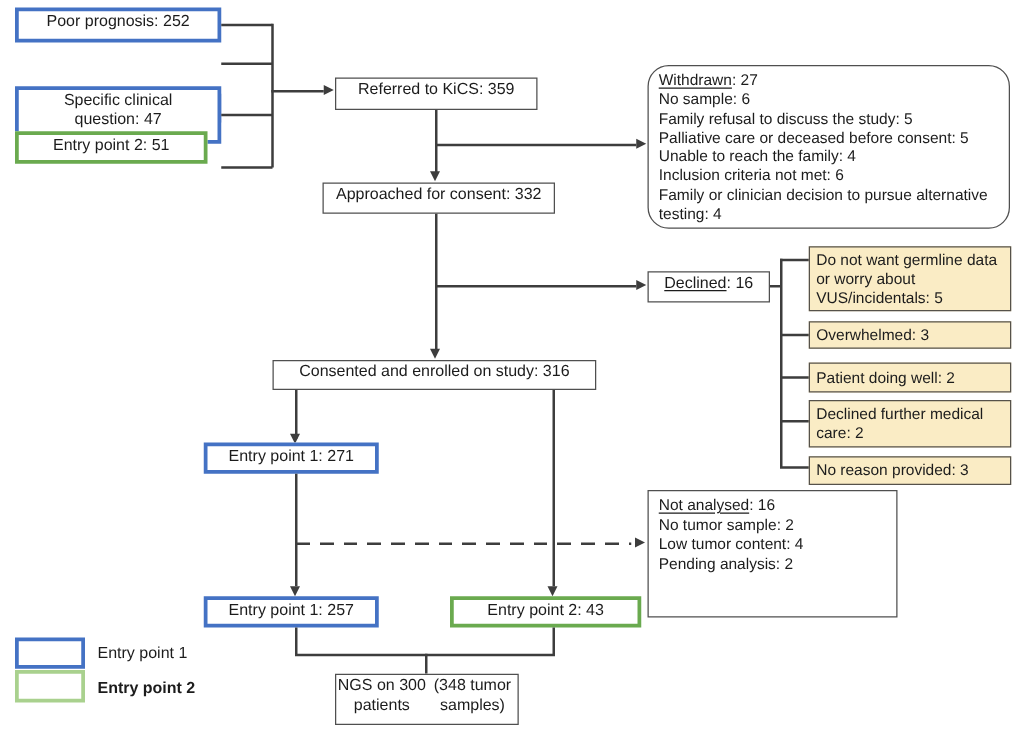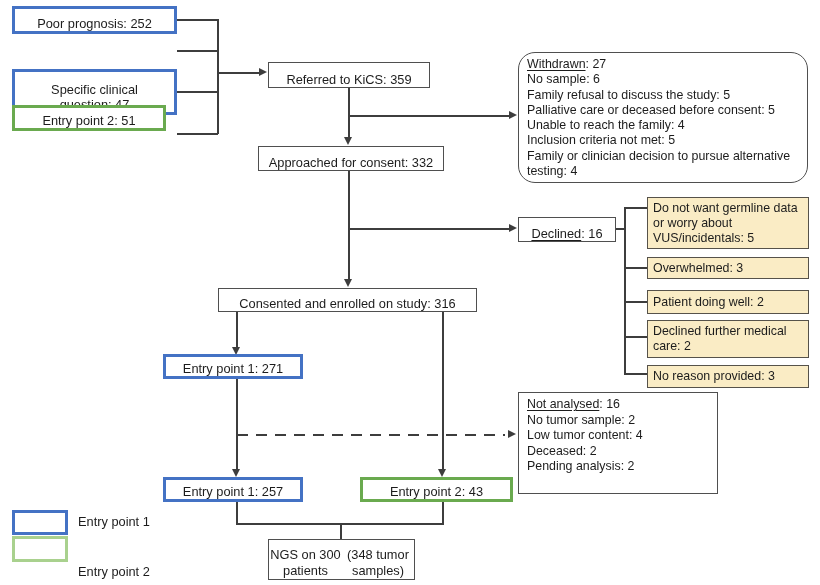--- a/index.html
+++ b/index.html
@@ -3,21 +3,21 @@
 <meta charset="utf-8">
 <style>
   :root{
     --blue:#4472c4; --green:#6aaa4f; --lgreen:#a9d18e;
     --yellow:#faecc5; --line:#3d3d3d; --boxborder:#4f4f4f; --ink:#1c1c1c;
   }
   html,body{margin:0;padding:0;background:#fff;}
   body{width:820px;height:585px;position:relative;overflow:hidden;
        font-family:"Liberation Sans",sans-serif;color:var(--ink);}
   .box{position:absolute;box-sizing:border-box;background:#fff;
-       border:1.3px solid var(--boxborder);display:flex;align-items:flex-end;
+       border:1.3px solid var(--boxborder);display:flex;align-items:flex-start;
        justify-content:center;text-align:center;font-size:12.8px;line-height:15px;}
   .box.blue{border:3px solid var(--blue);}
   .box.green{border:3px solid var(--green);}
   .box.lgreen{border:3px solid var(--lgreen);}
   .panel{position:absolute;box-sizing:border-box;background:#fff;
          border:1.3px solid var(--boxborder);font-size:12.4px;
          padding:4px 8px;text-align:left;}
   .panel .pline{white-space:normal;}
   .ybox{position:absolute;box-sizing:border-box;background:var(--yellow);
         border:1.3px solid #56524a;font-size:12.4px;line-height:15px;
@@ -112,21 +112,21 @@
   <div>(348 tumor samples)</div>
 </div>
 
 <div class="panel" style="left:518px;top:52px;width:290px;height:131px;line-height:15.3px;border-radius:17px;">
   <div class="pline"><span class="u">Withdrawn</span><span>: 27</span></div>
   <div>
       <div class="pline">No sample: 6</div>
       <div class="pline">Family refusal to discuss the study: 5</div>
       <div class="pline">Palliative care or deceased before consent: 5</div>
       <div class="pline">Unable to reach the family: 4</div>
-      <div class="pline">Inclusion criteria not met: 5</div>
+      <div class="pline">Inclusion criteria not met: 6</div>
       <div class="pline">Family or clinician decision to pursue alternative testing: 4</div>
     </div>
 </div>
 
 <div class="box" style="left:518px;top:217px;width:98px;height:25px;">
   <span><span class="u">Declined</span><span>: 16</span></span>
 </div>
 
 <div class="hline" style="left:616px;top:228px;width:9px;"></div>
 <div class="vline" style="left:624px;top:207px;height:167px;"></div>
@@ -150,21 +150,20 @@
 </div>
 <div class="ybox" style="left:647px;top:365px;width:162px;height:23px;">
   <span>No reason provided: 3</span>
 </div>
 
 <div class="panel" style="left:518px;top:392px;width:200px;height:102px;line-height:15.6px;">
   <div class="pline"><span class="u">Not analysed</span><span>: 16</span></div>
   <div>
       <div class="pline">No tumor sample: 2</div>
       <div class="pline">Low tumor content: 4</div>
-      <div class="pline">Deceased: 2</div>
       <div class="pline">Pending analysis: 2</div>
     </div>
 </div>
 
 <div class="box blue" style="left:12px;top:510px;width:56px;height:25px;"></div>
 <div class="legend-label" style="left:78px;top:514px;">Entry point 1</div>
 <div class="box lgreen" style="left:12px;top:536px;width:56px;height:26px;"></div>
-<div class="legend-label" style="left:78px;top:564px;">Entry point 2</div>
+<div class="legend-label" style="left:78px;top:542px;font-weight:bold;">Entry point 2</div>
 
 </body></html>

